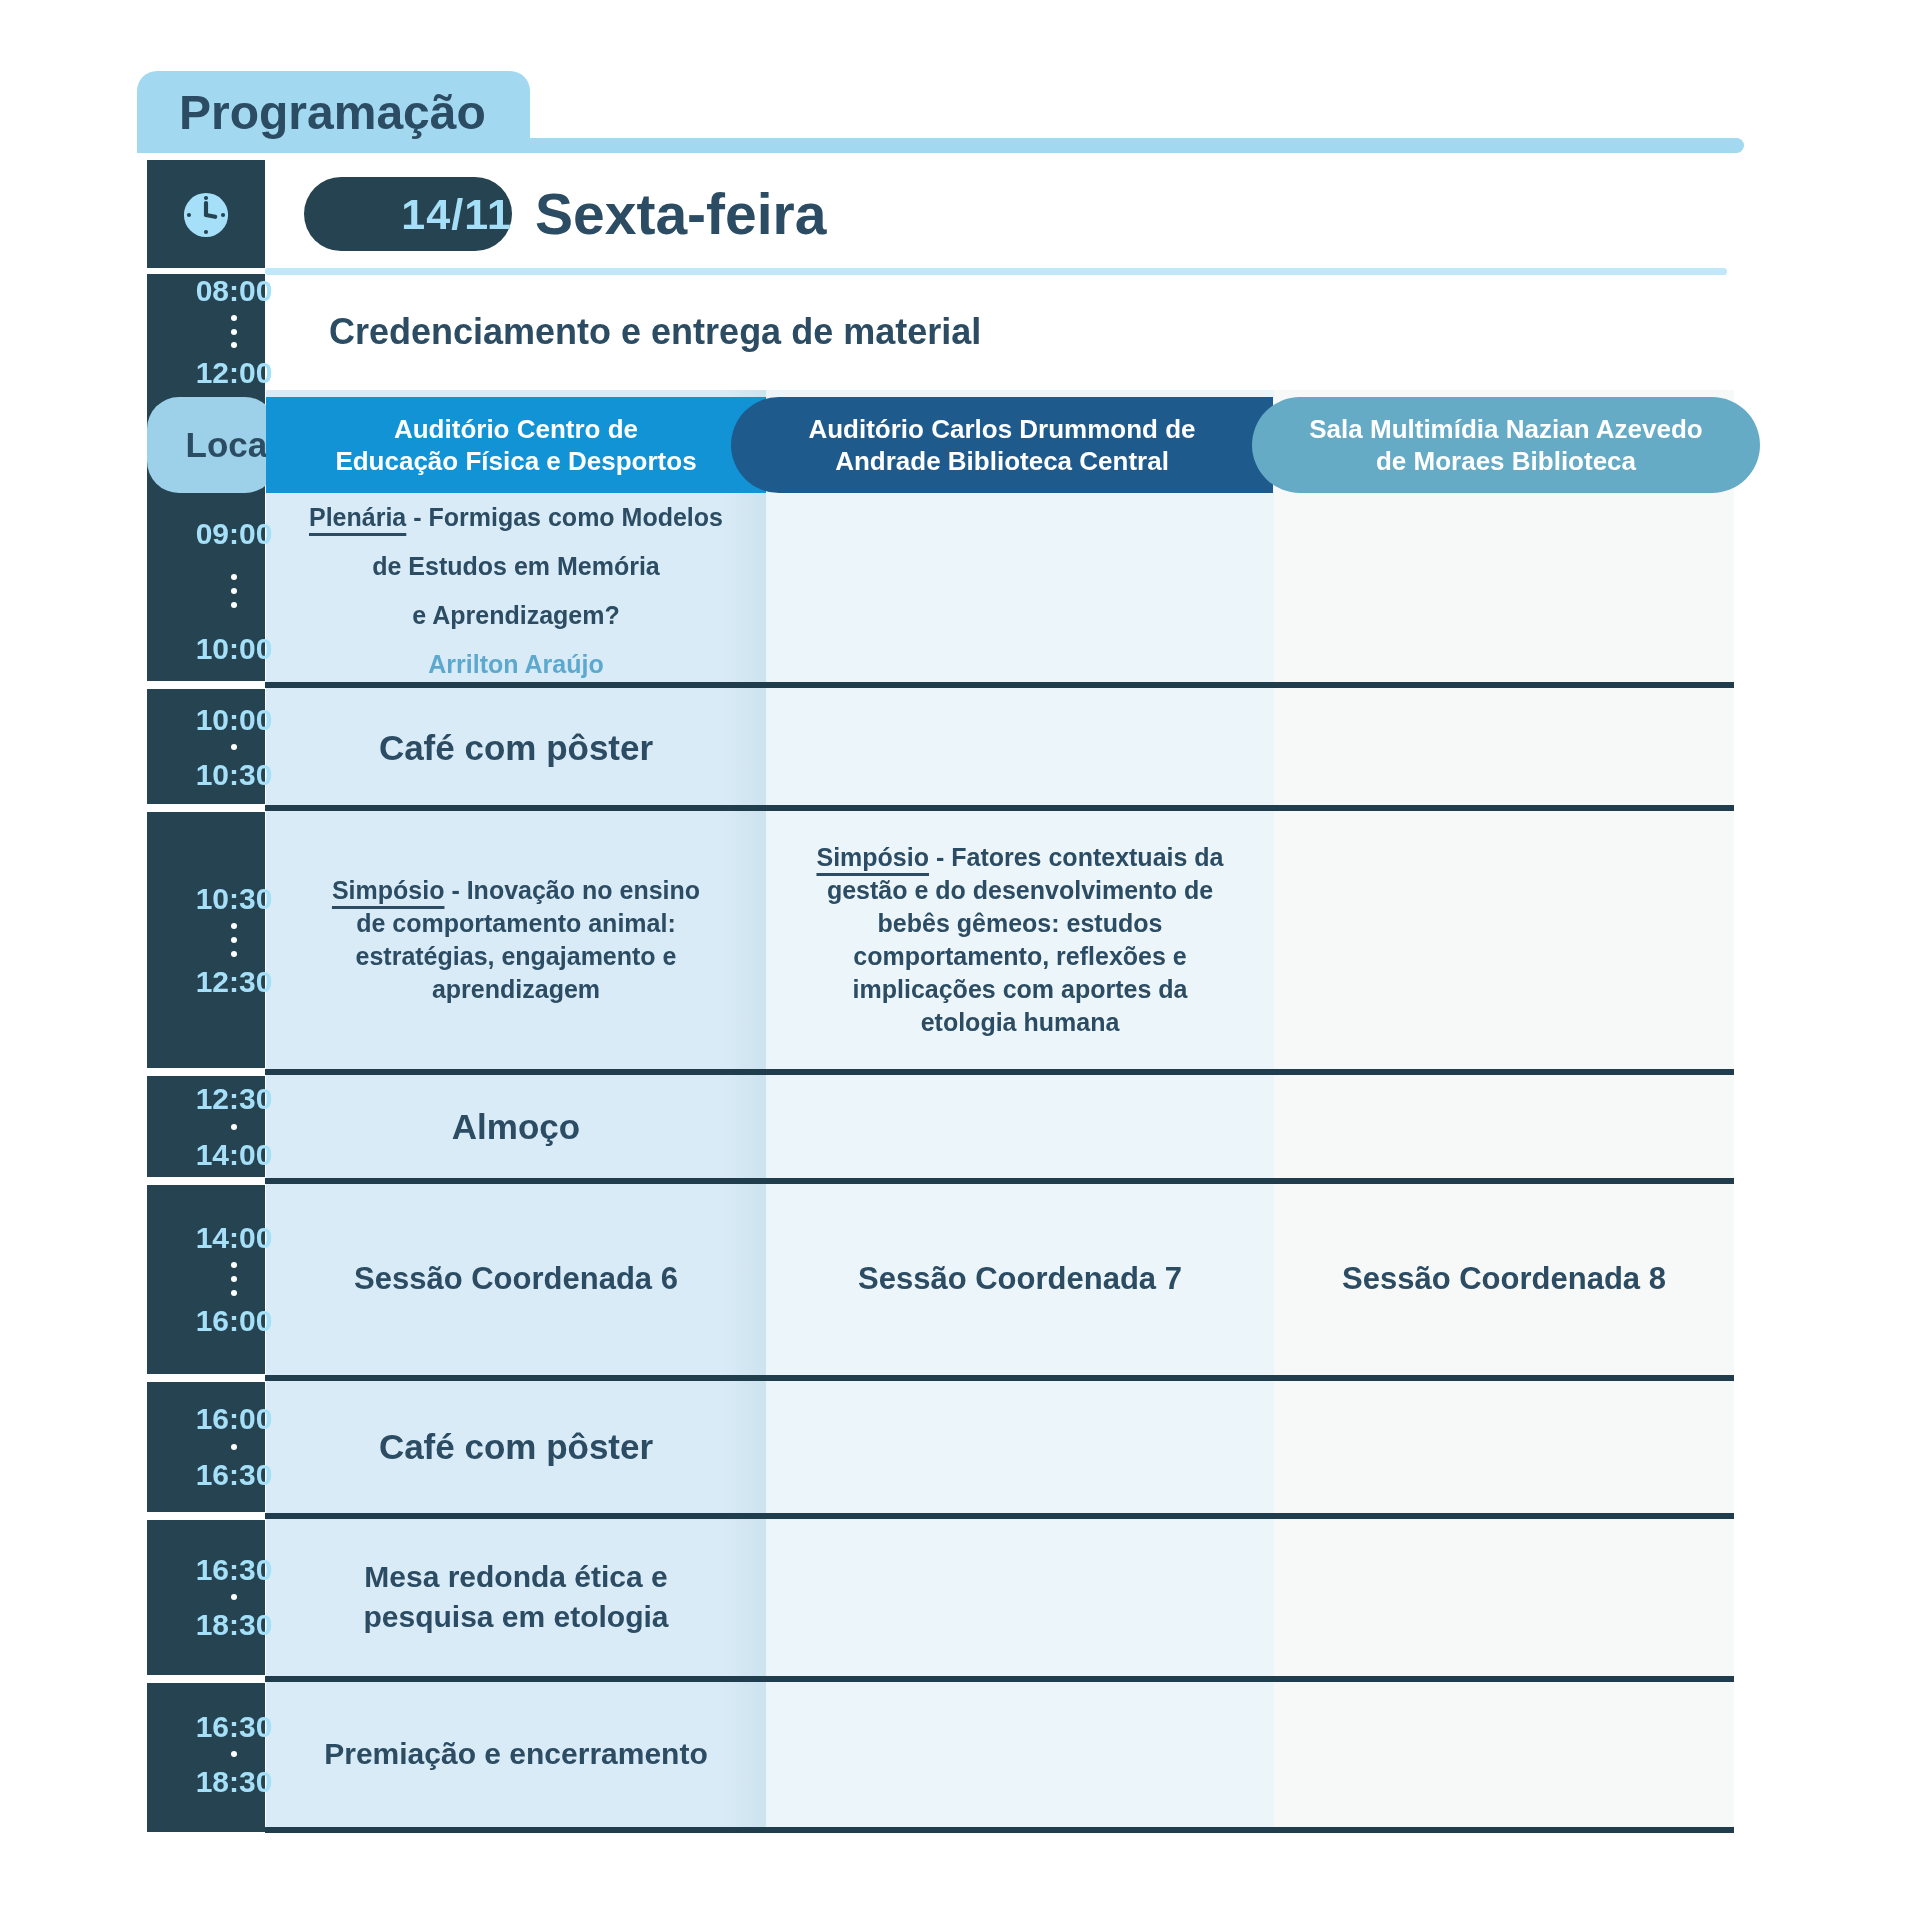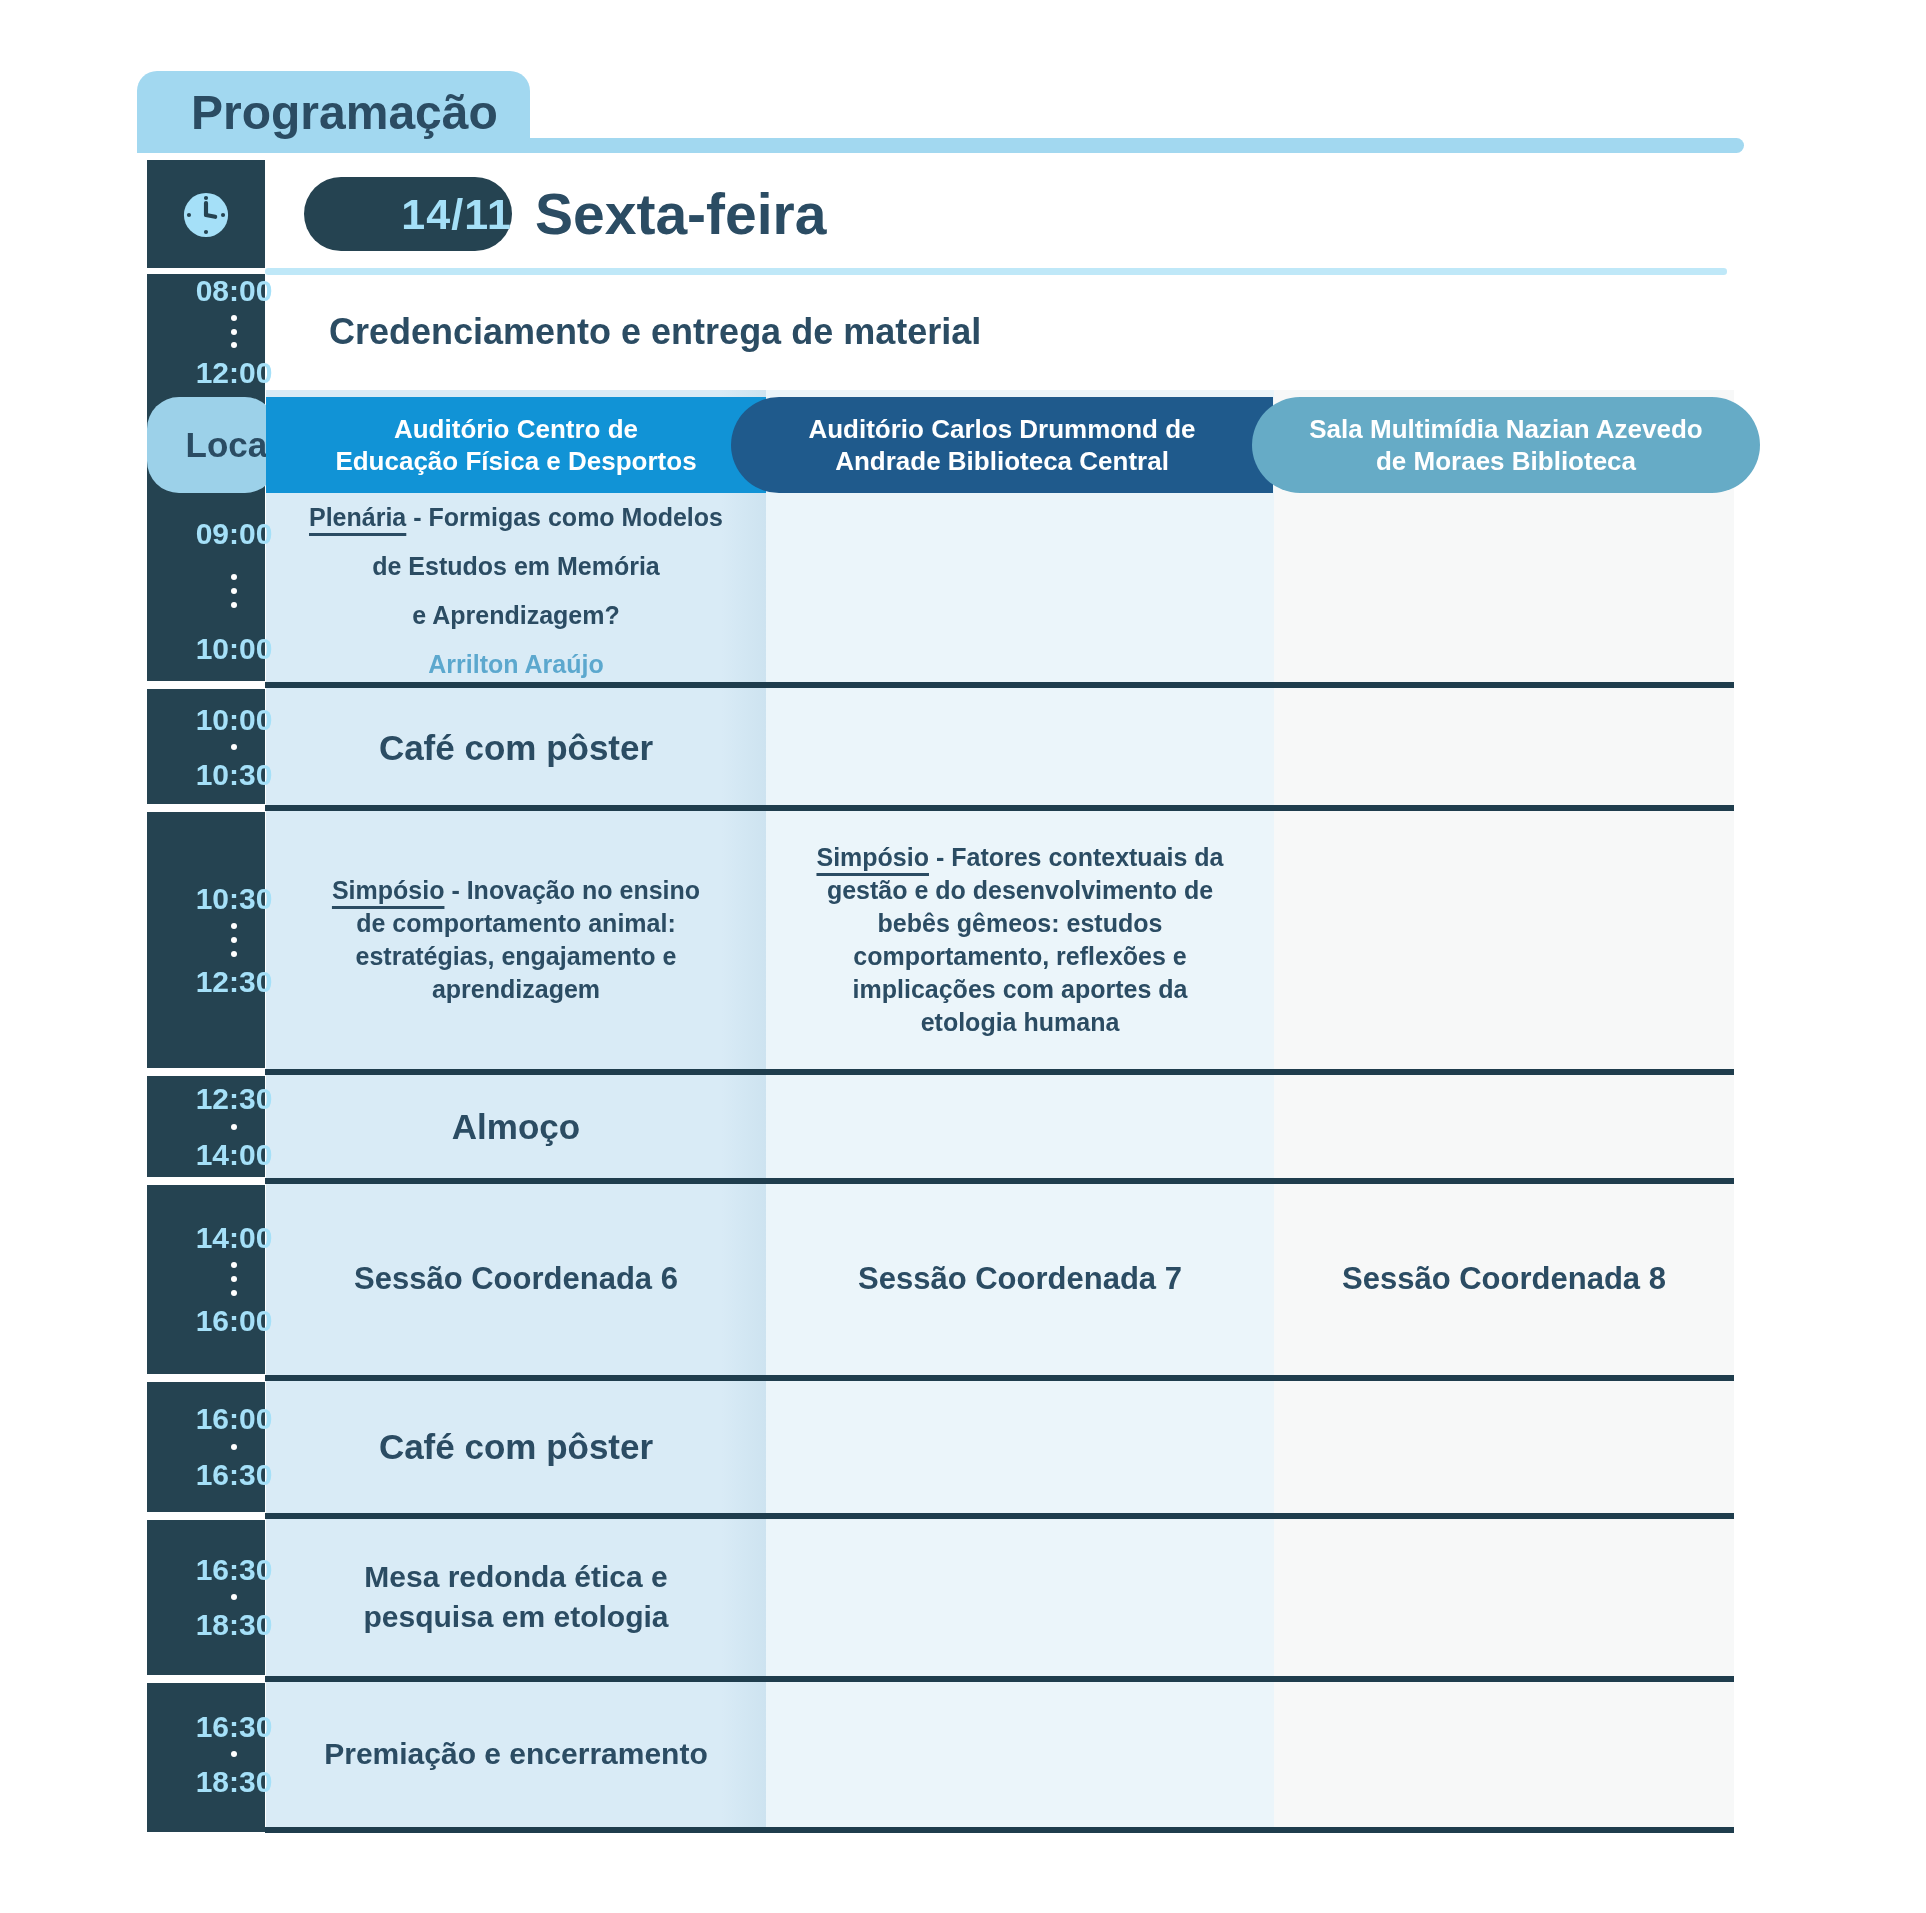--- a/index.html
+++ b/index.html
@@ -2,21 +2,21 @@
 <html style="--navy: #254351; --divider: #1f3d4d; --heading-text: #2b4c63; --light-blue: #a2d8f0; --underline-bar: #bfe8f8; --time-text: #a5e0f8; --local-bg: #9cd1e9; --venue1-bg: #1193d6; --venue2-bg: #1f5a8c; --venue3-bg: #66abc6; --col1-bg: #d9ebf6; --col2-bg: #ebf5fa; --col3-bg: #f7f8f8; --speaker-text: #5ca8ce;font-size:8.8px"><head>
 <meta charset="utf-8">
 <style>
   html,body{margin:0;padding:0;background:#fff;}
   body{font-family:"Liberation Sans","DejaVu Sans",sans-serif;}
   .canvas{position:relative;width:1926px;height:1913px;background:#fff;overflow:hidden;}
 
   
   .tab{position:absolute;left:137px;top:71px;width:393px;height:82px;
        background:var(--light-blue,#a2d8f0);border-radius:20px 20px 0 0;
-       display:flex;align-items:center;padding-left:54px;box-sizing:border-box;z-index:3;}
+       display:flex;align-items:center;padding-left:42px;box-sizing:border-box;z-index:3;}
   .tab span{font-size:48px;font-weight:bold;color:var(--heading-text,#2b4c63);}
   .top-bar{position:absolute;left:522px;top:138px;width:1222px;height:15.4px;
        background:var(--light-blue,#a2d8f0);border-radius:0 7.7px 7.7px 0;z-index:2;}
 
   .time-col{position:absolute;left:147px;top:160px;width:118px;height:1672px;
        background:var(--navy,#254351);z-index:0;}
 
   .clock{position:absolute;left:183px;top:192px;width:46px;height:46px;z-index:2;}
 
   .badge{position:absolute;left:304px;top:177px;width:208px;height:74px;

